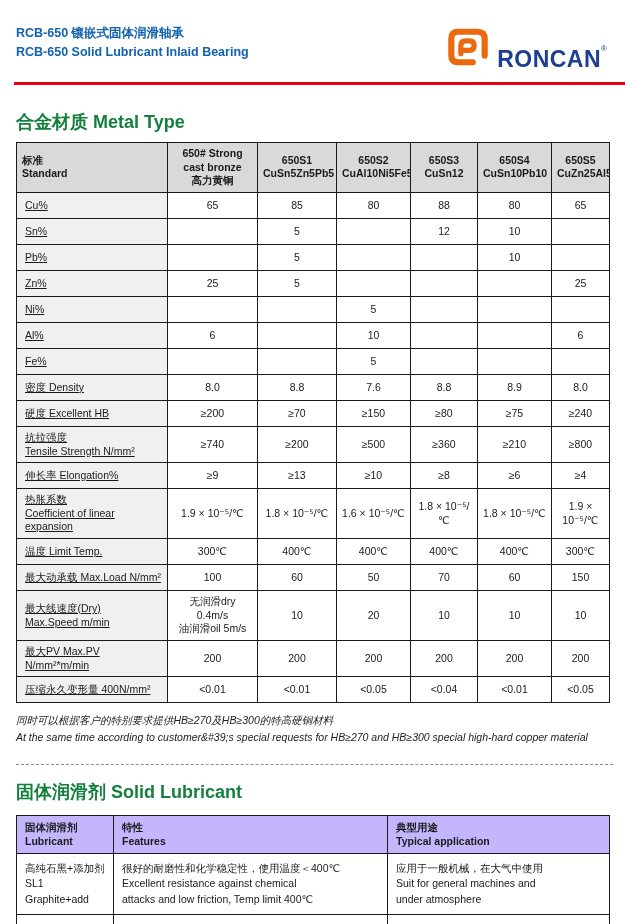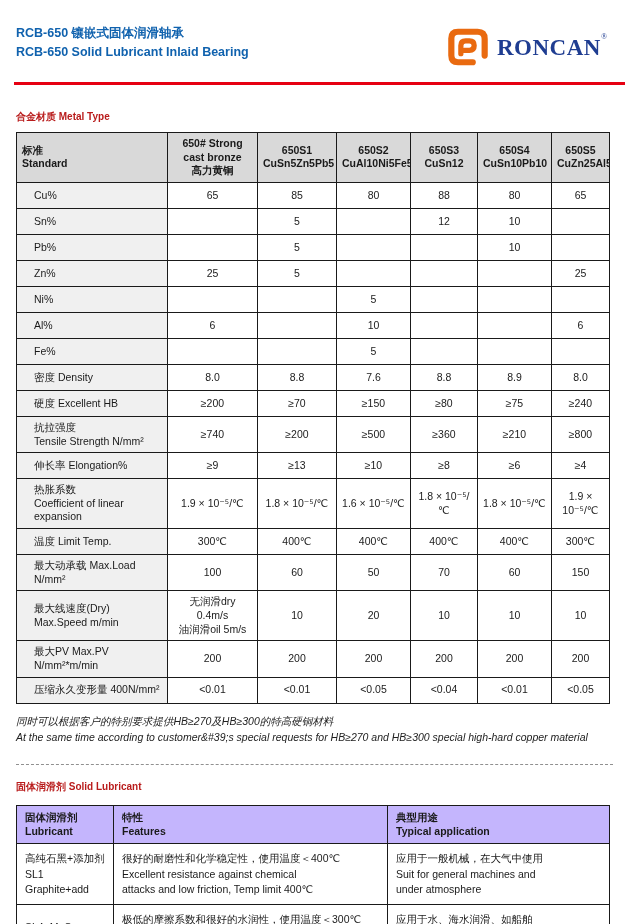--- a/index.html
+++ b/index.html
@@ -9,47 +9,47 @@
     background: #ffffff;
     color: #1a1a1a;
     font-family: "Liberation Sans", "DejaVu Sans", sans-serif;
     overflow: hidden;
   }
   .page { padding: 0 16px; }
 
   
   .header { display: flex; justify-content: space-between; align-items: flex-start; padding-top: 24px; }
   .titles { font-weight: bold; font-size: 12.5px; color: #1062AE; line-height: 1.5; }
-  .logo { display: flex; align-items: flex-start; gap: 7px; padding-top: 3px; padding-right: 2px; font-family: Liberation Serif, serif; }
+  .logo { display: flex; align-items: flex-end; gap: 7px; padding-top: 3px; padding-right: 2px; }
   .brand-wrap { display: flex; align-items: flex-start; }
   .brand { font-size: 23px; font-weight: bold; color: #1F3D91; letter-spacing: 0.5px; line-height: 1; padding-top: 9px; }
   .reg { font-size: 8px; color: #1F3D91; padding-top: 5px; }
   .red-rule { height: 3px; background: #E60012; margin: 11px -16px 0 -2px; }
 
   
-  .section-title { font-size: 10px; font-weight: bold; color: #b91c1c; margin: 25px 0 8px 0; }
+  .section-title { font-size: 18px; font-weight: bold; color: #15803d; margin: 25px 0 8px 0; }
   .section-title.second { margin: 15px 0 11px 0; }
 
   
   table { border-collapse: collapse; width: 593px; table-layout: fixed; }
   th, td {
     border: 1px solid #1a1a1a;
     font-size: 10.5px;
     vertical-align: middle;
     padding: 4px 5px;
     white-space: pre-line;
     line-height: 1.3;
     overflow: hidden;
   }
 
   
   .metal-table th { background: #D9D9D9; font-weight: bold; text-align: center; height: 48px; }
   .metal-table th.label-col { text-align: left; }
   .metal-table td { text-align: center; height: 26px; }
-  .metal-table td.label-col { background: #F0F0F0; text-align: left; padding-left: 17px; }
+  .metal-table td.label-col { background: #F0F0F0; text-align: left; padding-left: 8px; text-decoration: underline; }
 
   
   .note { font-size: 10.5px; line-height: 1.6; margin-top: 9px; color: #222; font-style: italic; }
 
   
   .divider { border: none; border-top: 1px dashed #909090; margin: 18px -4px 0 0; }
 
   
   .lub-table th { background: #c4b5fd; font-weight: bold; text-align: left; padding: 5px 8px; height: 38px; }
   .lub-table td { text-align: left; padding: 7px 8px; line-height: 1.45; }

